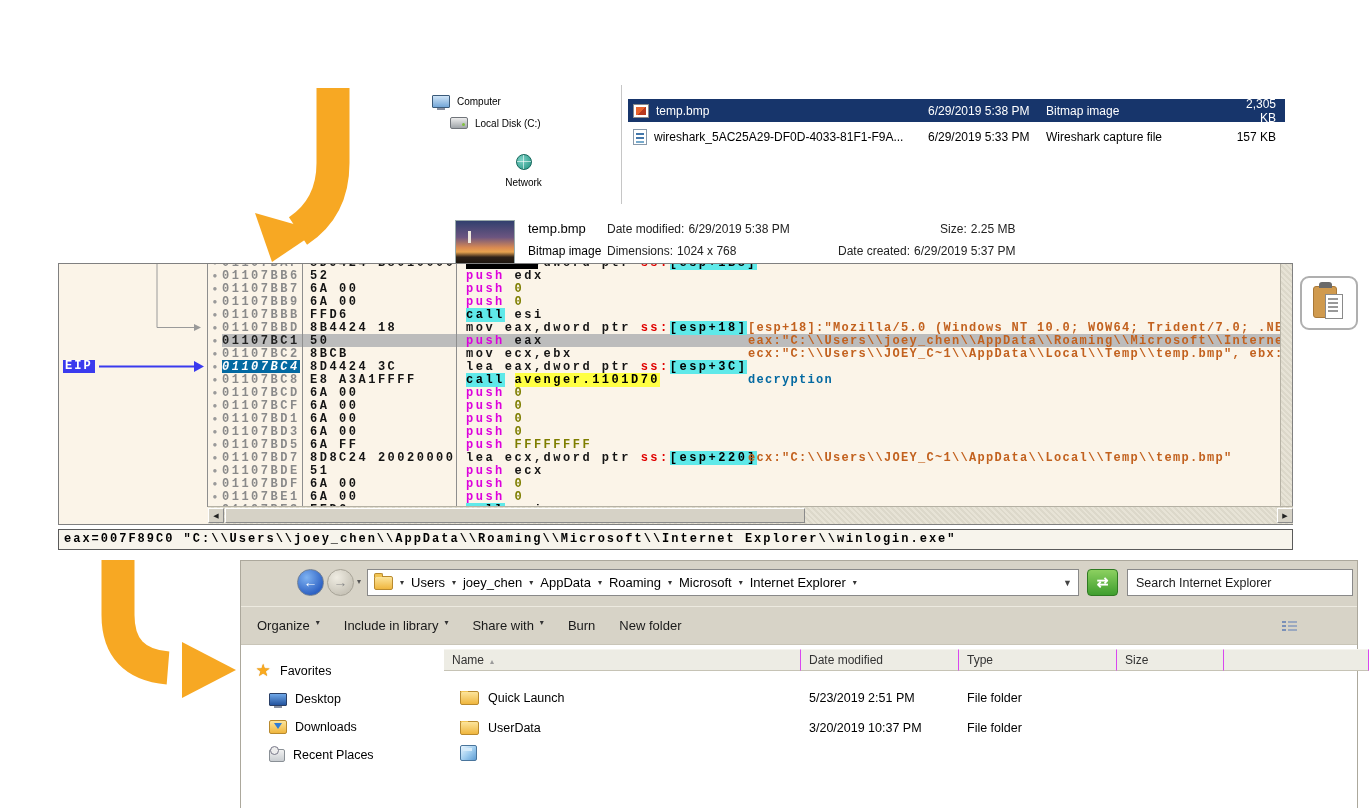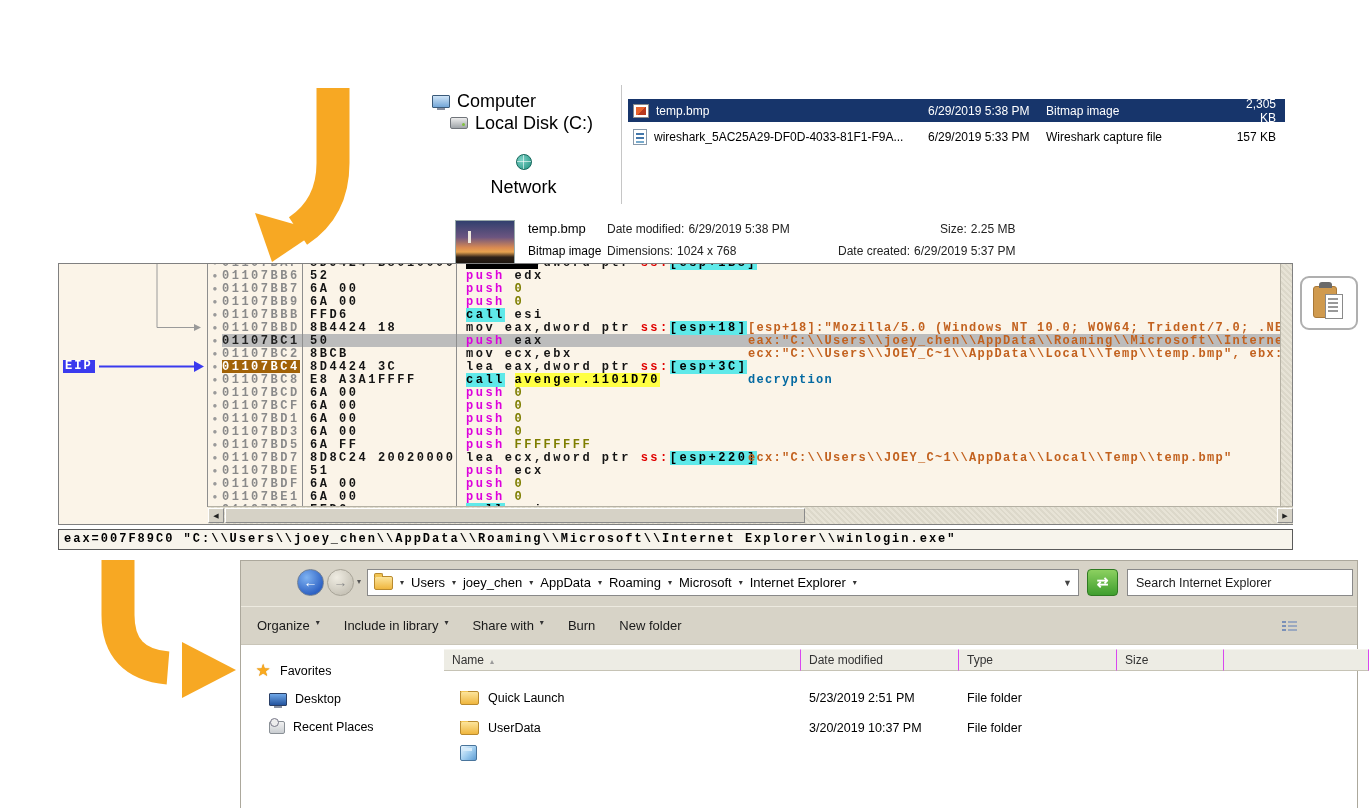--- a/index.html
+++ b/index.html
@@ -31,21 +31,21 @@
   .downloads-icon{width:16px;height:12px;background:linear-gradient(#FCE49B,#EFB63E);border:1px solid #B98A2E;border-radius:2px;}
   .downloads-icon::after{content:"";position:absolute;left:4px;top:2px;border:4px solid transparent;border-top:6px solid #2E7CD6;}
   .recent-places-icon{width:14px;height:11px;background:linear-gradient(#F2F2F2,#C9CDD1);border:1px solid #8A9096;border-radius:2px;}
   .recent-places-icon::before{content:"";position:absolute;left:0;top:-4px;width:7px;height:7px;border-radius:50%;background:#EDEDED;border:1px solid #778;}
   .star-icon{color:#F9A91E;font-size:17px;line-height:14px;width:18px;text-align:center;text-shadow:0 0 1px #C77B00;}
   .listview-icon{width:15px;height:13px;}
   .listview-icon::before{content:"";position:absolute;left:0;top:2px;width:4px;height:2px;background:#7A90B8;box-shadow:0 4px 0 #7A90B8,0 8px 0 #7A90B8;}
   .listview-icon::after{content:"";position:absolute;left:6px;top:2px;width:9px;height:2px;background:#9AA8C0;box-shadow:0 4px 0 #9AA8C0,0 8px 0 #9AA8C0;}
 
   
-  .exT-tree{position:absolute;left:430px;top:90px;width:185px;font-size:18px;z-index:10;}
+  .exT-tree{position:absolute;left:430px;top:90px;width:185px;font-size:10px;z-index:10;}
   .trow{display:flex;align-items:center;gap:7px;height:22px;padding-left:2px;}
   .trow.ind{padding-left:20px;}
   .trow.gap{margin-top:20px;flex-direction:column;}
   .exT-sep{position:absolute;left:621px;top:85px;width:1px;height:119px;background:#C6C6C6;z-index:10;}
   .exT-list{position:absolute;left:628px;top:99px;width:657px;display:flex;flex-direction:column;gap:3px;z-index:10;font-size:12px;}
   .tfrow{display:flex;align-items:center;height:23px;}
   .tfrow.sel{background:#17356B;color:#fff;}
   .tf-name{width:295px;display:flex;align-items:center;gap:7px;padding-left:5px;overflow:hidden;white-space:nowrap;}
   .tf-date{width:118px;}
   .tf-type{width:182px;}
@@ -72,21 +72,21 @@
   .dbg-gutter{position:absolute;left:0;top:0;width:148px;height:243px;border-right:1px solid #8E8E8E;}
   .eip-tag{position:absolute;left:4px;top:96px;background:#3A3AEE;color:#fff;font:bold 12px "Liberation Mono","DejaVu Sans Mono",monospace;letter-spacing:2px;padding:0 2px;height:13px;line-height:13px;}
   .dbg-main{position:absolute;left:149px;top:0;width:1074px;height:243px;overflow:hidden;}
   .dbg-vline{position:absolute;top:0;height:243px;width:1px;background:#8E8E8E;}
   .dbg-rows{position:absolute;left:0;top:-8px;right:0;}
   .drow{display:flex;height:13px;line-height:13px;white-space:pre;
         font:bold 12px "Liberation Mono","DejaVu Sans Mono",monospace;letter-spacing:2.5px;}
   .drow.hl{background:linear-gradient(to right,transparent 14px,#BCBCBC 14px);}
   .c-dot{width:14px;text-align:center;font-size:8px;line-height:13px;color:#9A9A9A;letter-spacing:0;}
   .c-addr{width:78px;color:#8A8A8A;}
-  .c-addr.addr-eip{background:#a16207;color:#fff;}
+  .c-addr.addr-eip{background:#0369a1;color:#fff;font-style:italic;}
   .drow.hl .c-addr{color:#222;}
   .c-bytes{width:154px;padding-left:10px;box-sizing:border-box;color:#141414;}
   .c-instr{width:286px;padding-left:12px;box-sizing:border-box;}
   .c-cmt{flex:1;overflow:hidden;padding-left:8px;color:#C2611E;letter-spacing:1.3px;}
   .c-cmt.cmt-k{color:#0369a1;}
   .sg-m{color:#141414;} .sg-p{color:#DC00DC;} .sg-n{color:#7E7E00;} .sg-s{color:#E00000;}
   .sg-b,.sg-c{background:#5FE9E9;color:#000000;} .sg-f{background:#FFFF44;color:#000;}
   .clip-black{position:absolute;left:258px;top:0;width:72px;height:5px;background:#000;}
   .dbg-vscroll{position:absolute;right:0;top:0;width:11px;height:243px;background:#E7E3D6;border-left:1px solid #B5B1A4;
      background-image:repeating-linear-gradient(45deg,#E7E3D6 0 2px,#DCD8CA 2px 4px);}
@@ -312,20 +312,24 @@
     <div class="exB-side">
         <div class="srow">
           <span class="icn star-icon">★</span>
           <span>Favorites</span>
         </div>
         <div class="srow child">
           <span class="icn desktop-icon"></span>
           <span>Desktop</span>
         </div>
         <div class="srow child">
+          <span class="icn downloads-icon"></span>
+          <span>Downloads</span>
+        </div>
+        <div class="srow child">
           <span class="icn recent-places-icon"></span>
           <span>Recent Places</span>
         </div>
       </div>
     <div class="exB-table">
       <div class="bh">
           <div class="hcell" style="width: 357px;"><span>Name</span><span class="sortmark">▴</span></div>
           <div class="hcell" style="width: 158px;"><span>Date modified</span></div>
           <div class="hcell" style="width: 158px;"><span>Type</span></div>
           <div class="hcell" style="width: 107px;"><span>Size</span></div>

